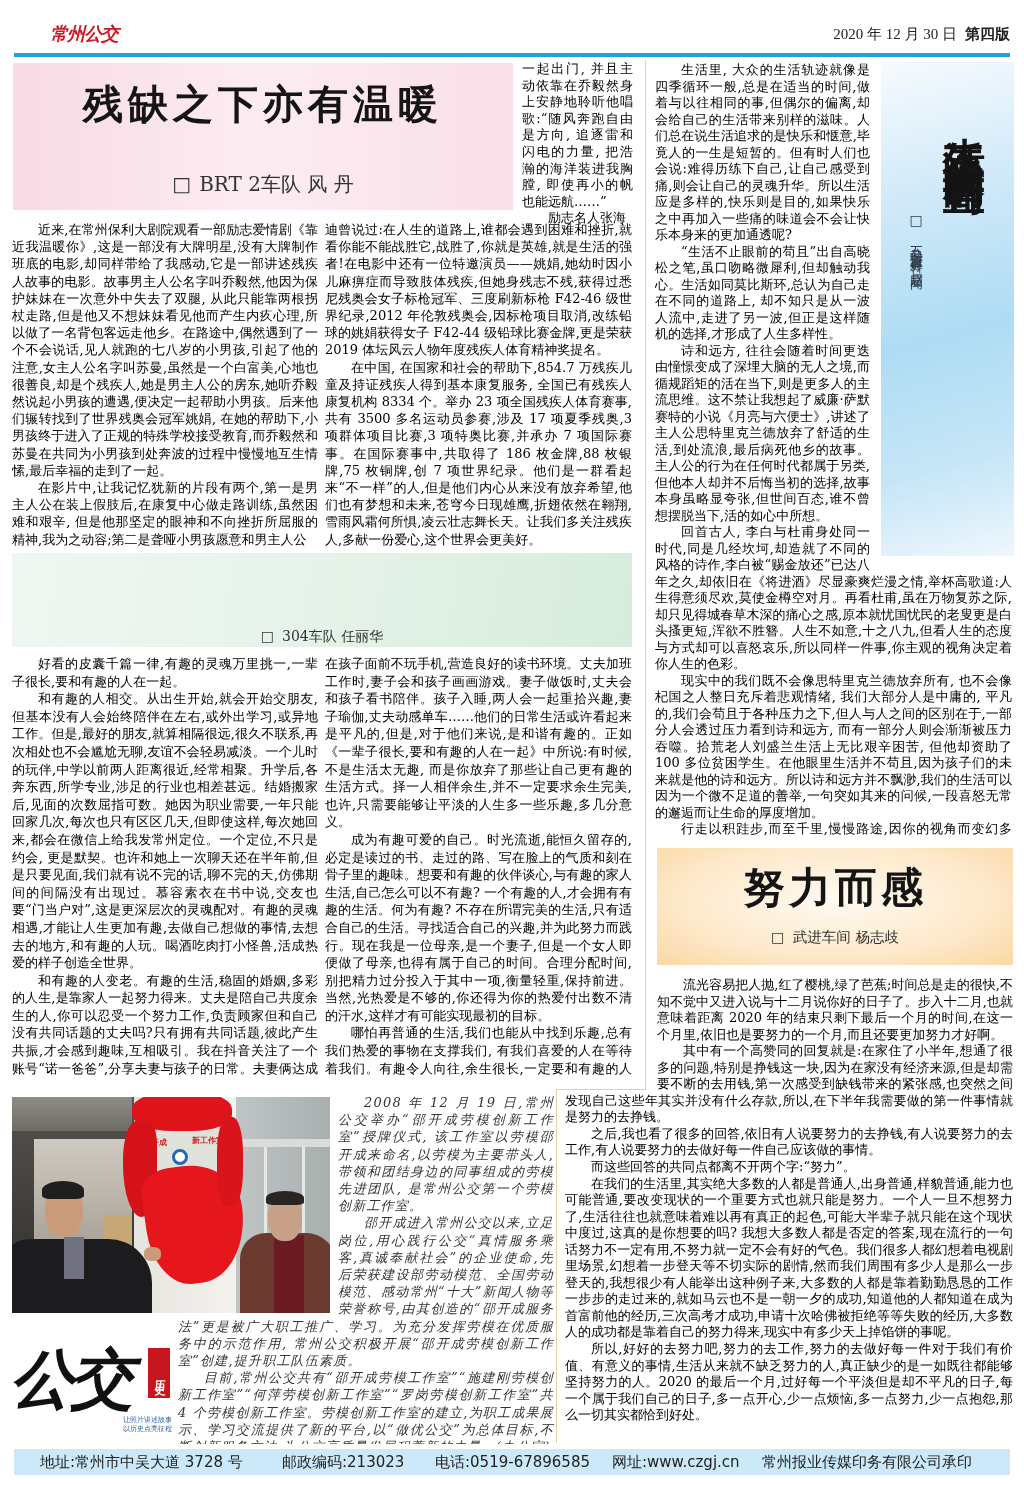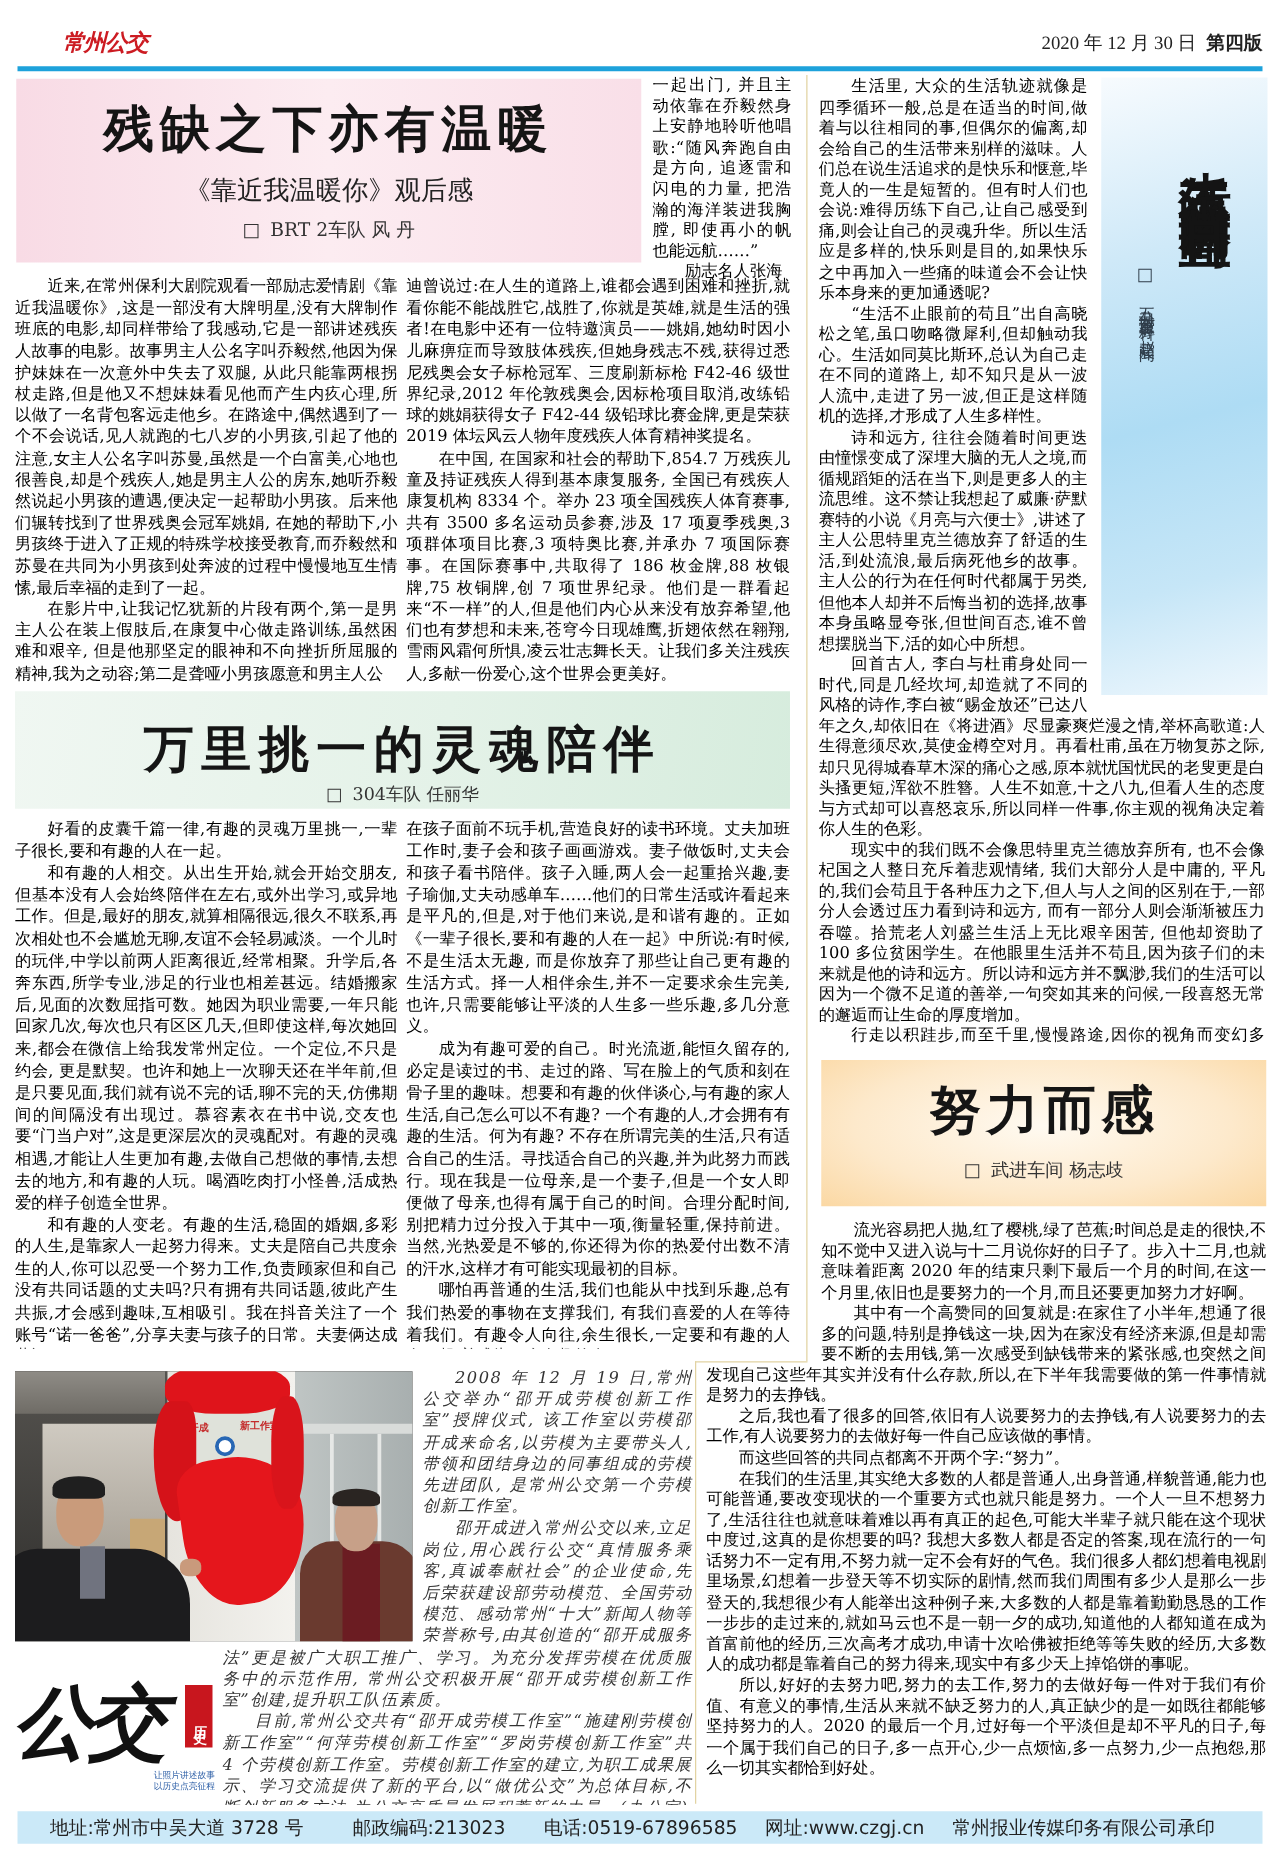--- a/index.html
+++ b/index.html
@@ -16,21 +16,21 @@
 #hdr-logo{left:50px;top:22px;font-size:18px;font-weight:bold;font-style:italic;color:#cc1b22;letter-spacing:-1px;font-family:"DejaVu Serif",serif}
 #hdr-date{right:14px;top:25px;font-size:15px;color:#222;font-family:Liberation Serif, serif;white-space:nowrap}
 #hdr-date b{margin-left:8px}
 #hdr-rule{left:14px;top:53px;width:996px;height:4px;background:#1ea2db}
 
 .rule{position:absolute;background:#e2d3a3}
 
 #a1-head{left:13px;top:63px;width:500px;height:147px;background:linear-gradient(90deg,#f8dbe5 0%,#fcecf1 50%,#f9dfe8 100%)}
 #a1-title{top:20px;font-size:40px;line-height:42px;letter-spacing:5px}
 #a1-sub{top:77px;font-size:21px;line-height:24px;font-family:"DejaVu Serif",serif;font-weight:normal;color:#222}
-#a1-byline{top:112px;font-size:15px;line-height:18px}
+#a1-byline{top:112px;font-size:20px;line-height:18px}
 #a1-narrow{left:522px;top:61px;width:111px;height:166px;line-height:16.6px}
 #a1-left{left:12px;top:221px;width:306px;height:330px;line-height:17.2px}
 #a1-mid{left:325px;top:221px;width:307px;height:330px;line-height:17.2px}
 
 #life-box{left:881px;top:62px;width:133px;height:494px;background:linear-gradient(165deg,#f7fbfe 0%,#cfe9f8 28%,#aedcf4 55%,#c6e6f7 80%,#eef7fd 100%)}
 #life-title{position:absolute;left:55px;top:41px;writing-mode:vertical-rl;font-size:42px;letter-spacing:5px;font-weight:bold;font-family:"DejaVu Serif",serif;color:#141414;white-space:nowrap}
 #life-byline{position:absolute;left:26px;top:150px;display:flex;flex-direction:column;align-items:center;color:#2f3d4a}
 #life-byline .m{font-size:14px;line-height:16px}
 #life-byline .v{writing-mode:vertical-rl;font-size:13px;letter-spacing:2px;white-space:nowrap}
 #life-byline .d{margin-top:8px}
@@ -70,21 +70,20 @@
   <span>2020 年 12 月 30 日</span><b>第四版</b>
 </div>
 <div class="abs" id="hdr-rule"></div>
 
 <div class="rule" style="left:645px;top:60px;width:1px;height:1029px"></div>
 <div class="rule" style="left:556px;top:1089px;width:90px;height:1px"></div>
 <div class="rule" style="left:556px;top:1089px;width:1px;height:354px"></div>
 
 <div class="abs" id="a1-head">
   <div class="ttl" id="a1-title">残缺之下亦有温暖</div>
-  <div class="ttl" id="a1-sub">《靠近我温暖你》观后感</div>
   <div class="byl" id="a1-byline"><span class="mark">□</span><span>BRT 2车队   风  丹</span></div>
 </div>
 <div class="txt" id="a1-narrow">
   <p class="cont">一起出门, 并且主动依靠在乔毅然身上安静地聆听他唱歌:“随风奔跑自由是方向, 追逐雷和闪电的力量, 把浩瀚的海洋装进我胸膛, 即使再小的帆也能远航……”</p>
   <p>励志名人张海</p>
 </div>
 <div class="txt" id="a1-left">
   <p>近来,在常州保利大剧院观看一部励志爱情剧《靠近我温暖你》,这是一部没有大牌明星,没有大牌制作班底的电影,却同样带给了我感动,它是一部讲述残疾人故事的电影。故事男主人公名字叫乔毅然,他因为保护妹妹在一次意外中失去了双腿, 从此只能靠两根拐杖走路,但是他又不想妹妹看见他而产生内疚心理,所以做了一名背包客远走他乡。在路途中,偶然遇到了一个不会说话,见人就跑的七八岁的小男孩,引起了他的注意,女主人公名字叫苏曼,虽然是一个白富美,心地也很善良,却是个残疾人,她是男主人公的房东,她听乔毅然说起小男孩的遭遇,便决定一起帮助小男孩。后来他们辗转找到了世界残奥会冠军姚娟, 在她的帮助下,小男孩终于进入了正规的特殊学校接受教育,而乔毅然和苏曼在共同为小男孩到处奔波的过程中慢慢地互生情愫,最后幸福的走到了一起。</p>
   <p>在影片中,让我记忆犹新的片段有两个,第一是男主人公在装上假肢后,在康复中心做走路训练,虽然困难和艰辛, 但是他那坚定的眼神和不向挫折所屈服的精神,我为之动容;第二是聋哑小男孩愿意和男主人公</p>
 </div>
@@ -105,21 +104,20 @@
   <div class="spacer"></div>
   <p>生活里, 大众的生活轨迹就像是四季循环一般,总是在适当的时间,做着与以往相同的事,但偶尔的偏离,却会给自己的生活带来别样的滋味。人们总在说生活追求的是快乐和惬意,毕竟人的一生是短暂的。但有时人们也会说:难得历练下自己,让自己感受到痛,则会让自己的灵魂升华。所以生活应是多样的,快乐则是目的,如果快乐之中再加入一些痛的味道会不会让快乐本身来的更加通透呢?</p>
   <p>“生活不止眼前的苟且”出自高晓松之笔,虽口吻略微犀利,但却触动我心。生活如同莫比斯环,总认为自己走在不同的道路上, 却不知只是从一波人流中,走进了另一波,但正是这样随机的选择,才形成了人生多样性。</p>
   <p>诗和远方, 往往会随着时间更迭由憧憬变成了深埋大脑的无人之境,而循规蹈矩的活在当下,则是更多人的主流思维。这不禁让我想起了威廉·萨默赛特的小说《月亮与六便士》,讲述了主人公思特里克兰德放弃了舒适的生活,到处流浪,最后病死他乡的故事。主人公的行为在任何时代都属于另类,但他本人却并不后悔当初的选择,故事本身虽略显夸张,但世间百态,谁不曾想摆脱当下,活的如心中所想。</p>
   <p>回首古人, 李白与杜甫身处同一时代,同是几经坎坷,却造就了不同的风格的诗作,李白被“赐金放还”已达八年之久,却依旧在《将进酒》尽显豪爽烂漫之情,举杯高歌道:人生得意须尽欢,莫使金樽空对月。再看杜甫,虽在万物复苏之际,却只见得城春草木深的痛心之感,原本就忧国忧民的老叟更是白头搔更短,浑欲不胜簪。人生不如意,十之八九,但看人生的态度与方式却可以喜怒哀乐,所以同样一件事,你主观的视角决定着你人生的色彩。</p>
   <p>现实中的我们既不会像思特里克兰德放弃所有, 也不会像杞国之人整日充斥着悲观情绪, 我们大部分人是中庸的, 平凡的,我们会苟且于各种压力之下,但人与人之间的区别在于,一部分人会透过压力看到诗和远方, 而有一部分人则会渐渐被压力吞噬。拾荒老人刘盛兰生活上无比艰辛困苦, 但他却资助了 100 多位贫困学生。在他眼里生活并不苟且,因为孩子们的未来就是他的诗和远方。所以诗和远方并不飘渺,我们的生活可以因为一个微不足道的善举,一句突如其来的问候,一段喜怒无常的邂逅而让生命的厚度增加。</p>
   <p>行走以积跬步,而至千里,慢慢路途,因你的视角而变幻多彩。</p>
 </div>
 
 <div class="abs" id="a2-head">
-  <div class="ttl" id="a2-title">万里挑一的灵魂陪伴</div>
   <div class="byl" id="a2-byline"><span class="mark">□</span><span>304车队   任丽华</span></div>
 </div>
 <div class="txt" id="a2-left">
   <p>好看的皮囊千篇一律,有趣的灵魂万里挑一,一辈子很长,要和有趣的人在一起。</p>
   <p>和有趣的人相交。从出生开始,就会开始交朋友,但基本没有人会始终陪伴在左右,或外出学习,或异地工作。但是,最好的朋友,就算相隔很远,很久不联系,再次相处也不会尴尬无聊,友谊不会轻易减淡。一个儿时的玩伴,中学以前两人距离很近,经常相聚。升学后,各奔东西,所学专业,涉足的行业也相差甚远。结婚搬家后,见面的次数屈指可数。她因为职业需要,一年只能回家几次,每次也只有区区几天,但即使这样,每次她回来,都会在微信上给我发常州定位。一个定位,不只是约会, 更是默契。也许和她上一次聊天还在半年前,但是只要见面,我们就有说不完的话,聊不完的天,仿佛期间的间隔没有出现过。慕容素衣在书中说,交友也要“门当户对”,这是更深层次的灵魂配对。有趣的灵魂相遇,才能让人生更加有趣,去做自己想做的事情,去想去的地方,和有趣的人玩。喝酒吃肉打小怪兽,活成热爱的样子创造全世界。</p>
   <p>和有趣的人变老。有趣的生活,稳固的婚姻,多彩的人生,是靠家人一起努力得来。丈夫是陪自己共度余生的人,你可以忍受一个努力工作,负责顾家但和自己没有共同话题的丈夫吗?只有拥有共同话题,彼此产生共振,才会感到趣味,互相吸引。我在抖音关注了一个账号“诺一爸爸”,分享夫妻与孩子的日常。夫妻俩达成共识,</p>
 </div>
 <div class="txt" id="a2-mid">
   <p class="cont">在孩子面前不玩手机,营造良好的读书环境。丈夫加班工作时,妻子会和孩子画画游戏。妻子做饭时,丈夫会和孩子看书陪伴。孩子入睡,两人会一起重拾兴趣,妻子瑜伽,丈夫动感单车……他们的日常生活或许看起来是平凡的,但是,对于他们来说,是和谐有趣的。正如《一辈子很长,要和有趣的人在一起》中所说:有时候,不是生活太无趣, 而是你放弃了那些让自己更有趣的生活方式。择一人相伴余生,并不一定要求余生完美,也许,只需要能够让平淡的人生多一些乐趣,多几分意义。</p>
   <p>成为有趣可爱的自己。时光流逝,能恒久留存的,必定是读过的书、走过的路、写在脸上的气质和刻在骨子里的趣味。想要和有趣的伙伴谈心,与有趣的家人生活,自己怎么可以不有趣? 一个有趣的人,才会拥有有趣的生活。何为有趣? 不存在所谓完美的生活,只有适合自己的生活。寻找适合自己的兴趣,并为此努力而践行。现在我是一位母亲,是一个妻子,但是一个女人即便做了母亲,也得有属于自己的时间。合理分配时间,别把精力过分投入于其中一项,衡量轻重,保持前进。当然,光热爱是不够的,你还得为你的热爱付出数不清的汗水,这样才有可能实现最初的目标。</p>

